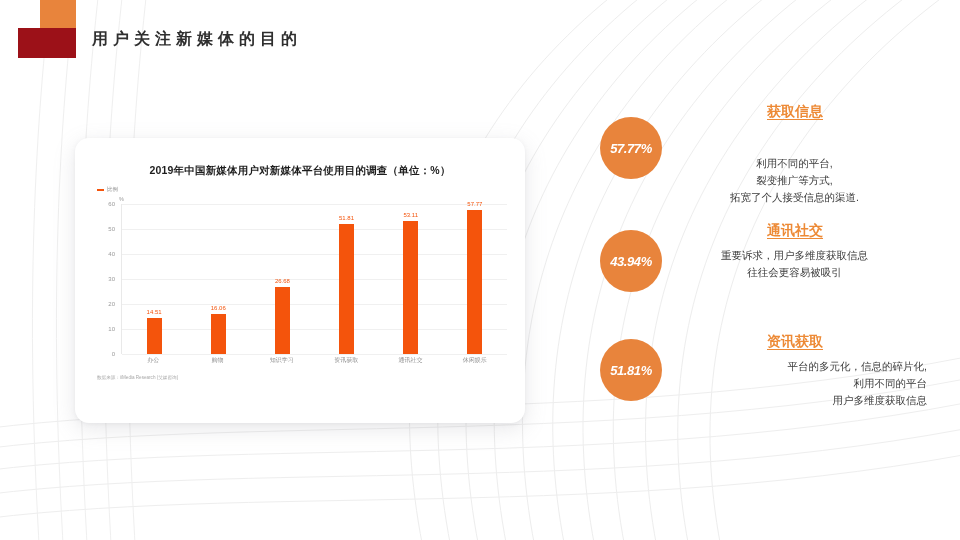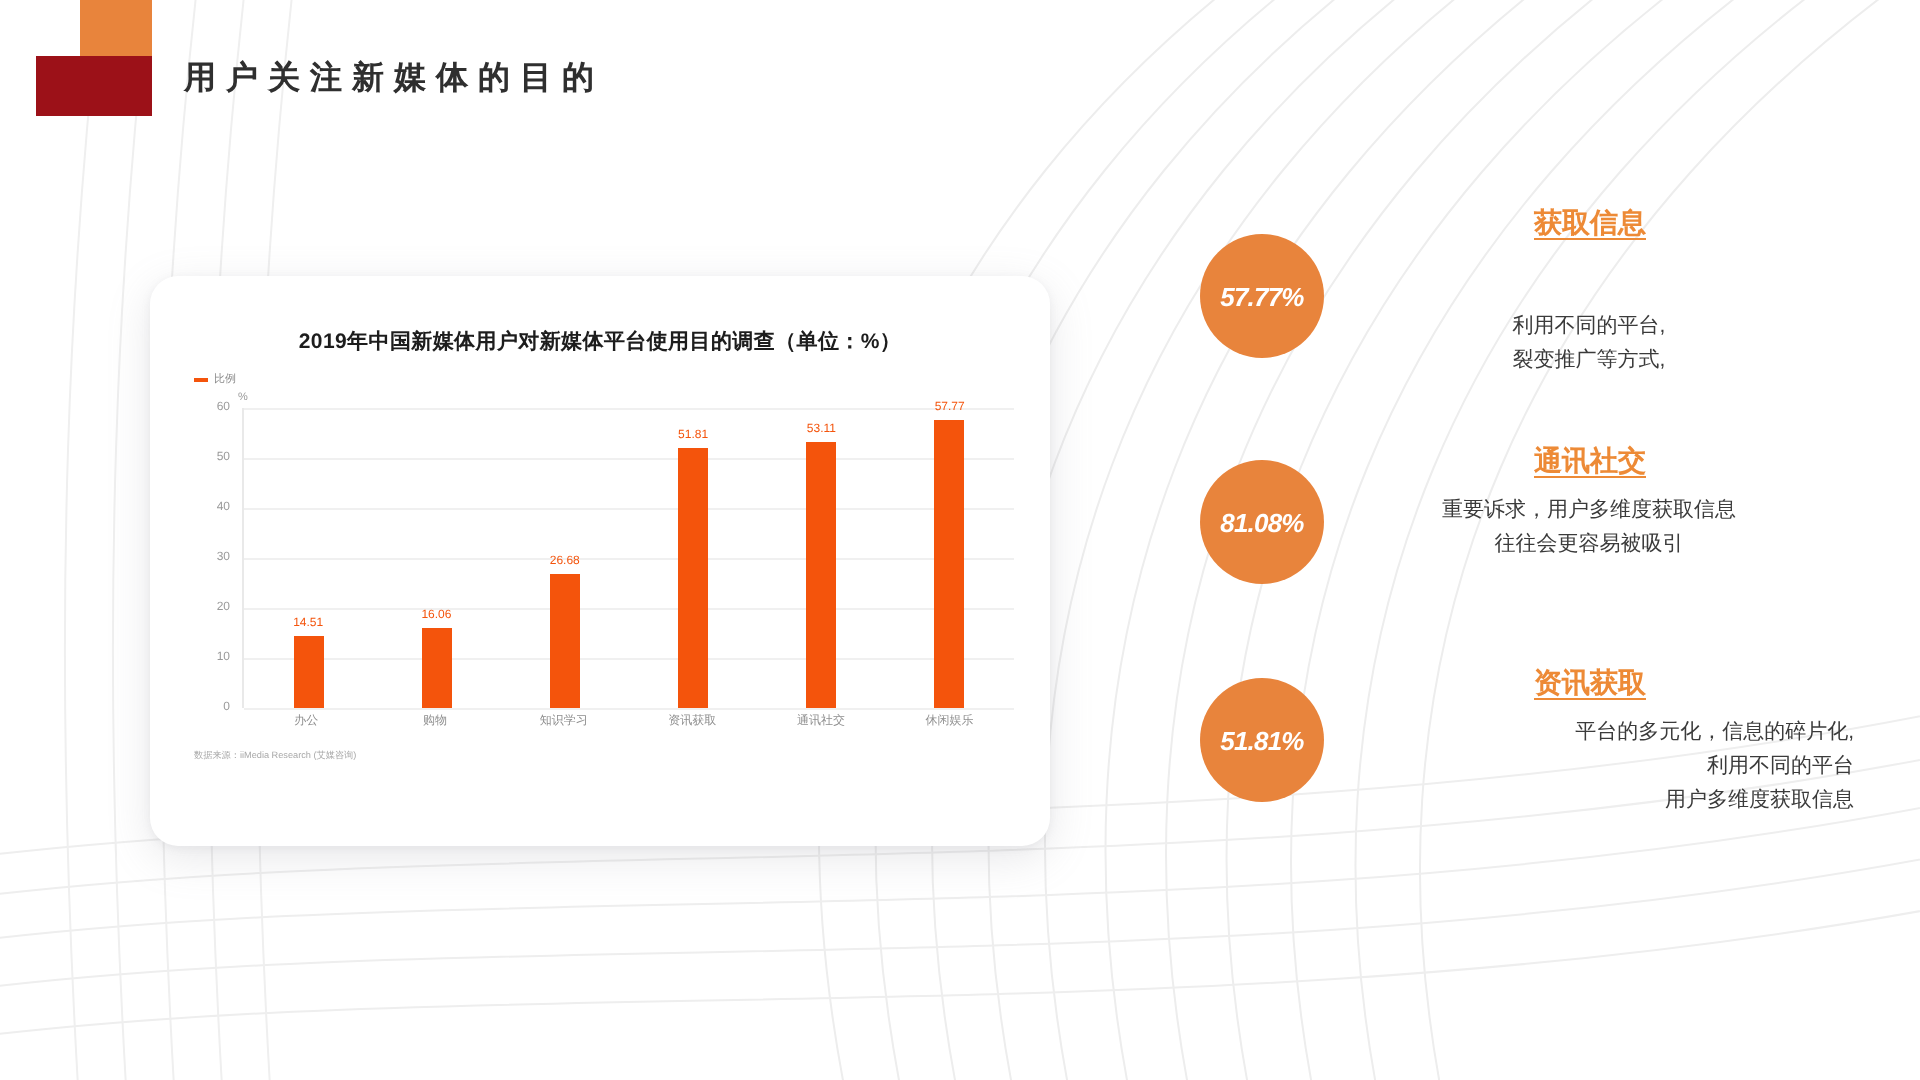--- a/index.html
+++ b/index.html
@@ -373,25 +373,26 @@
 </div>
 
 <div class="right-panel">
 
   <div class="info-block blk1">
     <div class="badge">57.77%</div>
     <div class="block-heading">获取信息</div>
     <div class="block-body">
       <div>利用不同的平台,</div>
       <div>裂变推广等方式,</div>
+      <div>拓宽了个人接受信息的渠道.</div>
     </div>
   </div>
 
   <div class="info-block blk2">
-    <div class="badge">81.08%</div>
+    <div class="badge">43.94%</div>
     <div class="block-heading">通讯社交</div>
     <div class="block-body">
       <div>重要诉求，用户多维度获取信息</div>
       <div>往往会更容易被吸引</div>
     </div>
   </div>
 
   <div class="info-block blk3">
     <div class="badge">51.81%</div>
     <div class="block-heading">资讯获取</div>

